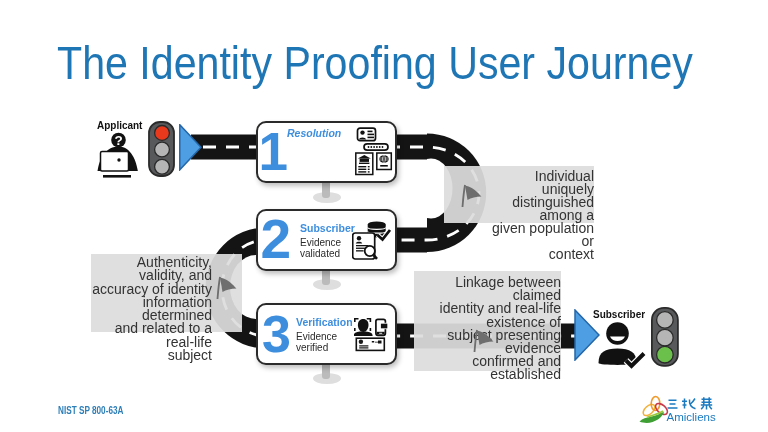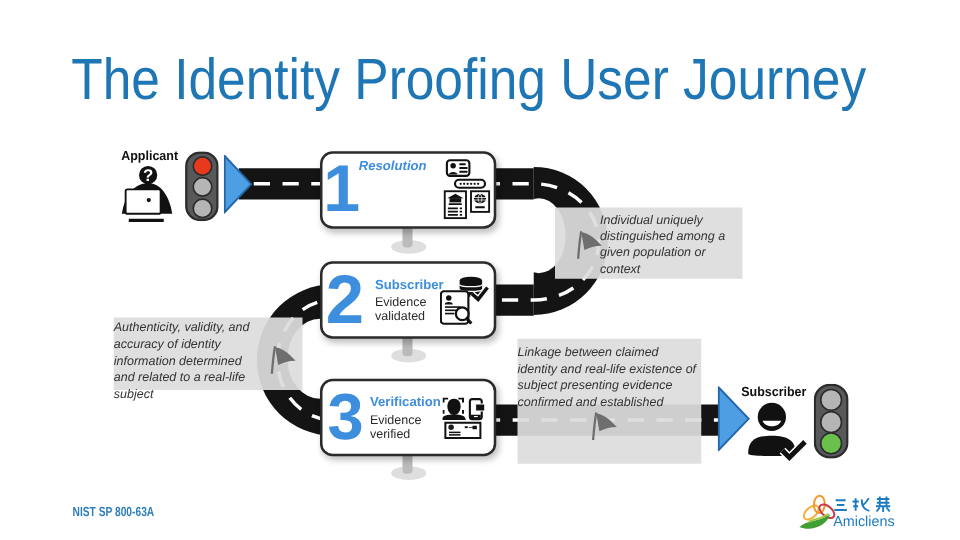--- a/index.html
+++ b/index.html
@@ -3,21 +3,21 @@
 <meta charset="utf-8">
 <style>
   html,body{margin:0;padding:0;}
   body{width:768px;height:432px;background:#fff;font-family:"Liberation Sans",sans-serif;overflow:hidden;position:relative;}
   .abs{position:absolute;}
   #title{left:57px;top:35.5px;font-size:46.5px;color:#1F76B4;transform:scaleX(0.885);transform-origin:left top;white-space:nowrap;}
   .stepbox{left:256px;width:141px;height:62px;box-sizing:border-box;background:#fff;border:2.5px solid #2b2b2b;border-radius:10px;box-shadow:2px 3px 5px rgba(0,0,0,0.25);z-index:3;}
   .num{position:absolute;font-weight:bold;color:#3E8EDE;}
   .stephead{position:absolute;font-size:10.5px;font-weight:bold;color:#3E8EDE;white-space:nowrap;}
   .stepbody{position:absolute;font-size:10px;color:#2b2b2b;line-height:10.5px;white-space:nowrap;}
-  .callout{background:rgba(221,221,221,0.93);color:#333;font-size:10px;line-height:13px;text-align:left;box-sizing:border-box;font-style:italic;}
+  .callout{background:rgba(221,221,221,0.93);color:#333;font-size:14px;line-height:13px;text-align:right;box-sizing:border-box;}
   .lbl{font-weight:bold;color:#111;font-size:10.5px;white-space:nowrap;transform:scaleX(0.95);transform-origin:left top;}
   .ped-stem{width:8px;background:#BBBBBB;left:322px;height:16px;border-radius:0 0 3px 3px;z-index:2;}
   .ped-ell{width:28px;height:11px;background:#DEDEDE;border-radius:50%;left:312.5px;}
 </style>
 </head>
 <body>
 
 <svg class="abs" style="left:0;top:0" width="768" height="432" viewBox="0 0 768 432">
   <path d="M427 133.5 A59 59 0 0 1 427 252 Z" fill="#141414"></path>
   <ellipse cx="431" cy="188.5" rx="21.5" ry="30" fill="#ffffff"></ellipse>
@@ -30,21 +30,21 @@
 </svg>
 
 <div class="abs ped-stem" style="top:182px;"></div>
 <div class="abs ped-ell" style="top:192.3px"></div>
 <div class="abs ped-stem" style="top:269px;"></div>
 <div class="abs ped-ell" style="top:279.3px"></div>
 <div class="abs ped-stem" style="top:363px;"></div>
 <div class="abs ped-ell" style="top:373.3px"></div>
 
 <div class="abs callout" style="left:444px;top:166px;width:150px;height:57px;padding-top:4px;padding-left:36px;">Individual uniquely<br>distinguished among a<br>given population or<br>context</div>
-<div class="abs callout" style="left:91px;top:254px;width:151px;height:58px;padding-top:2px;padding-right:30px;line-height:13.3px;">Authenticity, validity, and<br>accuracy of identity<br>information determined<br>and related to a real-life<br>subject</div>
+<div class="abs callout" style="left:91px;top:254px;width:151px;height:78px;padding-top:2px;padding-right:30px;line-height:13.3px;">Authenticity, validity, and<br>accuracy of identity<br>information determined<br>and related to a real-life<br>subject</div>
 <div class="abs callout" style="left:414px;top:271px;width:147px;height:100px;padding-top:5px;line-height:13.2px;">Linkage between claimed<br>identity and real-life existence of<br>subject presenting evidence<br>confirmed and established</div>
 
 <svg class="abs" style="left:458px;top:180px" width="26" height="30" viewBox="0 0 26 30">
   <path d="M4.5 27 C5 21 5.5 13.5 7 5" stroke="#6E6E6E" stroke-width="1.8" fill="none"></path>
   <path d="M7 5.5 C12 6.5 16 9 19.5 12.5 C21 14 22.5 15.5 23.5 16.5 C18 16.5 13 18 9.5 20 Z" fill="#6E6E6E"></path>
 </svg>
 <svg class="abs" style="left:212.5px;top:272px" width="26" height="30" viewBox="0 0 26 30">
   <path d="M4.5 27 C5 21 5.5 13.5 7 5" stroke="#6E6E6E" stroke-width="1.8" fill="none"></path>
   <path d="M7 5.5 C12 6.5 16 9 19.5 12.5 C21 14 22.5 15.5 23.5 16.5 C18 16.5 13 18 9.5 20 Z" fill="#6E6E6E"></path>
 </svg>

